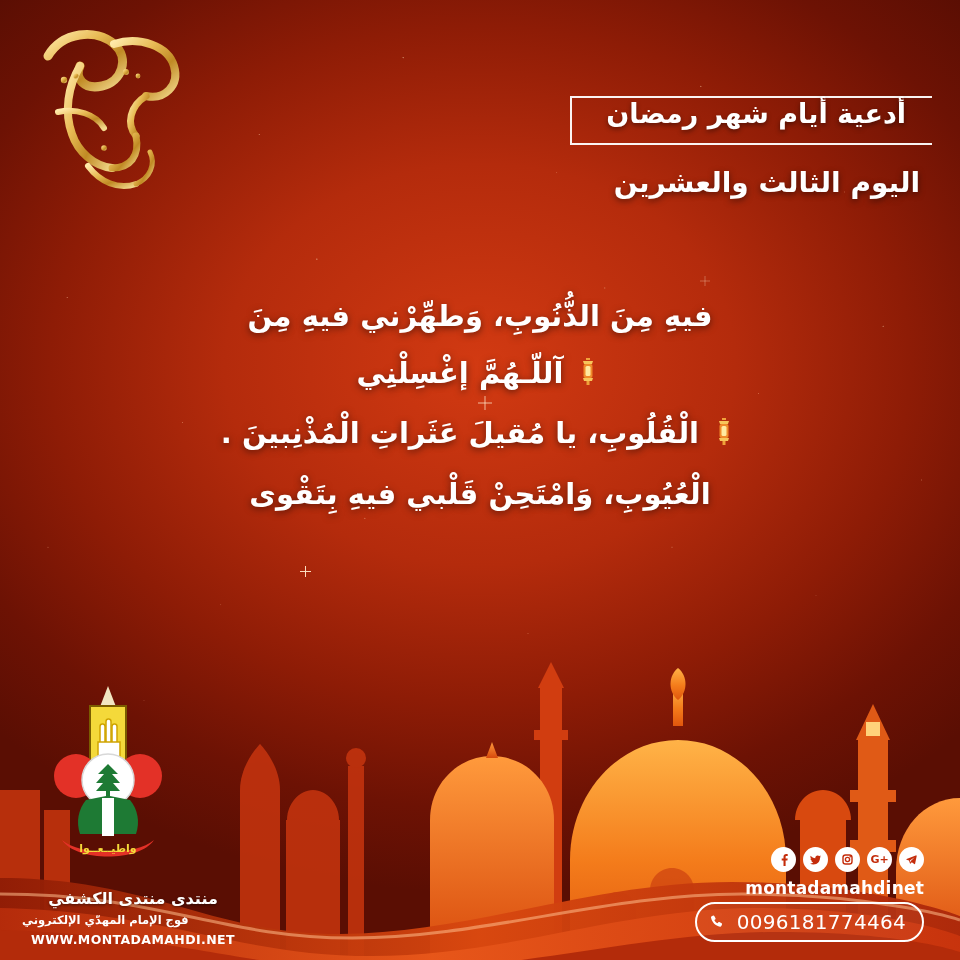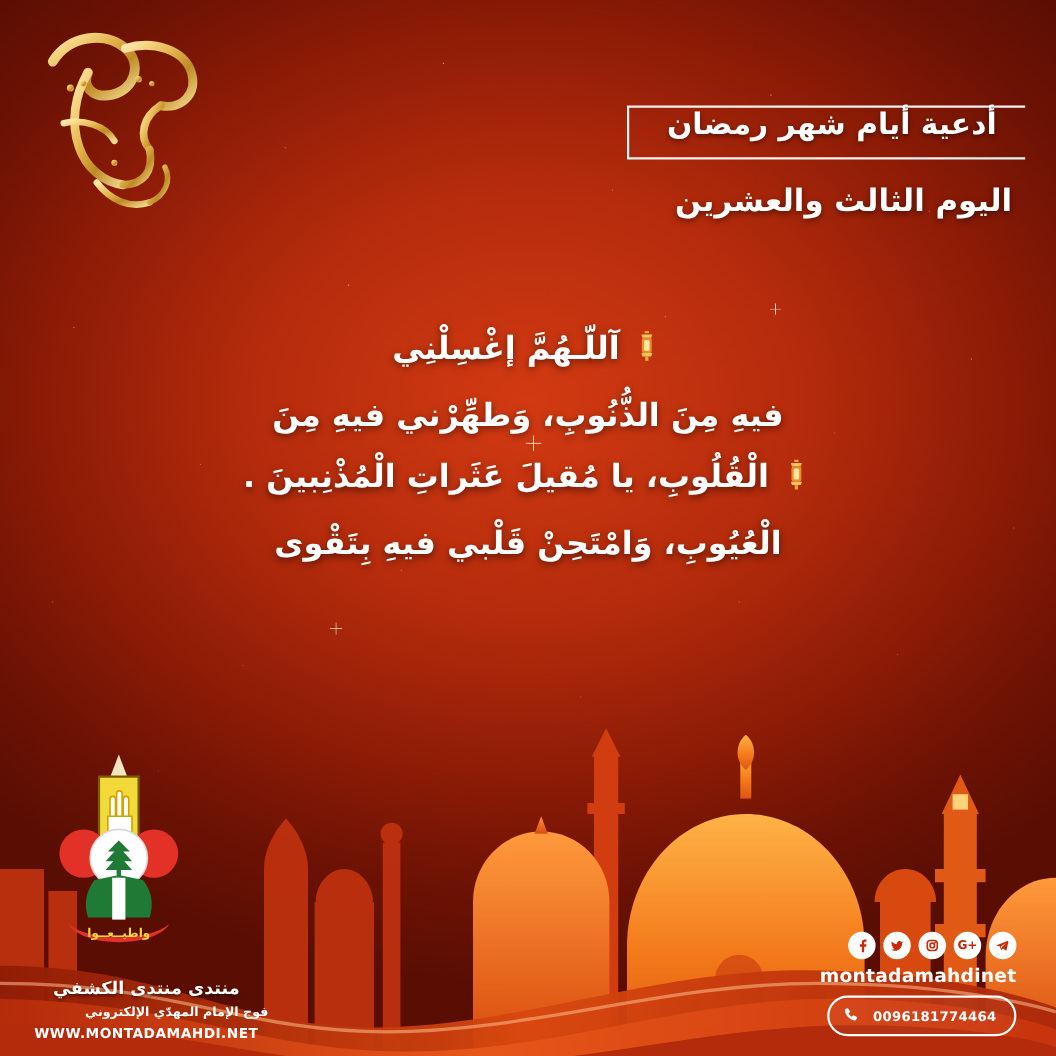--- a/index.html
+++ b/index.html
@@ -143,21 +143,21 @@
     font-size: 16px;
     font-weight: bold;
     color: #ffffff;
     text-shadow: 0 1px 3px rgba(0,0,0,.5);
   }
   .brand-ar2 {
     position: absolute;
     left: 22px;
     bottom: 33px;
     width: 222px;
-    text-align: right;
+    text-align: left;
     direction: rtl;
     font-size: 11.5px;
     font-weight: bold;
     color: #ffffff;
   }
   .brand-url {
     position: absolute;
     left: 22px;
     bottom: 13px;
     width: 222px;
@@ -210,22 +210,22 @@
     border-radius: 22px;
     padding: 6px 16px 6px 10px;
     background: rgba(255,255,255,.04);
   }
   .phone-ico {
     width: 21px; height: 21px;
     display:flex; align-items:center; justify-content:center;
     color:#fff;
   }
   .phone-num {
-    font-size: 12px;
-    font-weight: bold;
+    font-size: 20px;
+    font-weight: normal;
     color: #ffffff;
     letter-spacing: .3px;
     text-align: center;
   }
 </style>
 </head>
 <body>
 
 <div id="poster">
 
@@ -263,34 +263,34 @@
       </g>
     </svg>
   </div>
 
   <div class="title-block">
     <div class="title-line1">أدعية أيام شهر رمضان</div>
     <div class="title-line2">اليوم الثالث والعشرين</div>
   </div>
 
   <div class="dua">
+    <span class="ln">فيهِ مِنَ الذُّنُوبِ، وَطهِّرْني فيهِ مِنَ</span>
     <span class="ln">
       <span class="lantern">
         <svg width="18" height="30" viewBox="0 0 18 30" aria-hidden="true">
           <path d="M7 1h4v2H7z" fill="#f0a23a"></path>
           <path d="M4 4h10l-1 3H5z" fill="#f7c55a"></path>
           <rect x="4.5" y="7" width="9" height="14" rx="2" fill="#f08a2a"></rect>
           <rect x="6.5" y="9" width="5" height="10" rx="1.5" fill="#ffe9a0"></rect>
           <path d="M4 21h10l-1 3H5z" fill="#f7c55a"></path>
           <rect x="7.5" y="24" width="3" height="4" fill="#f0a23a"></rect>
         </svg>
       </span>
       <span>آللّـهُمَّ إغْسِلْنِي</span>
     </span>
-    <span class="ln">فيهِ مِنَ الذُّنُوبِ، وَطهِّرْني فيهِ مِنَ</span>
     <span class="ln">
       <span class="lantern">
         <svg width="18" height="30" viewBox="0 0 18 30" aria-hidden="true">
           <path d="M7 1h4v2H7z" fill="#f0a23a"></path>
           <path d="M4 4h10l-1 3H5z" fill="#f7c55a"></path>
           <rect x="4.5" y="7" width="9" height="14" rx="2" fill="#f08a2a"></rect>
           <rect x="6.5" y="9" width="5" height="10" rx="1.5" fill="#ffe9a0"></rect>
           <path d="M4 21h10l-1 3H5z" fill="#f7c55a"></path>
           <rect x="7.5" y="24" width="3" height="4" fill="#f0a23a"></rect>
         </svg>

